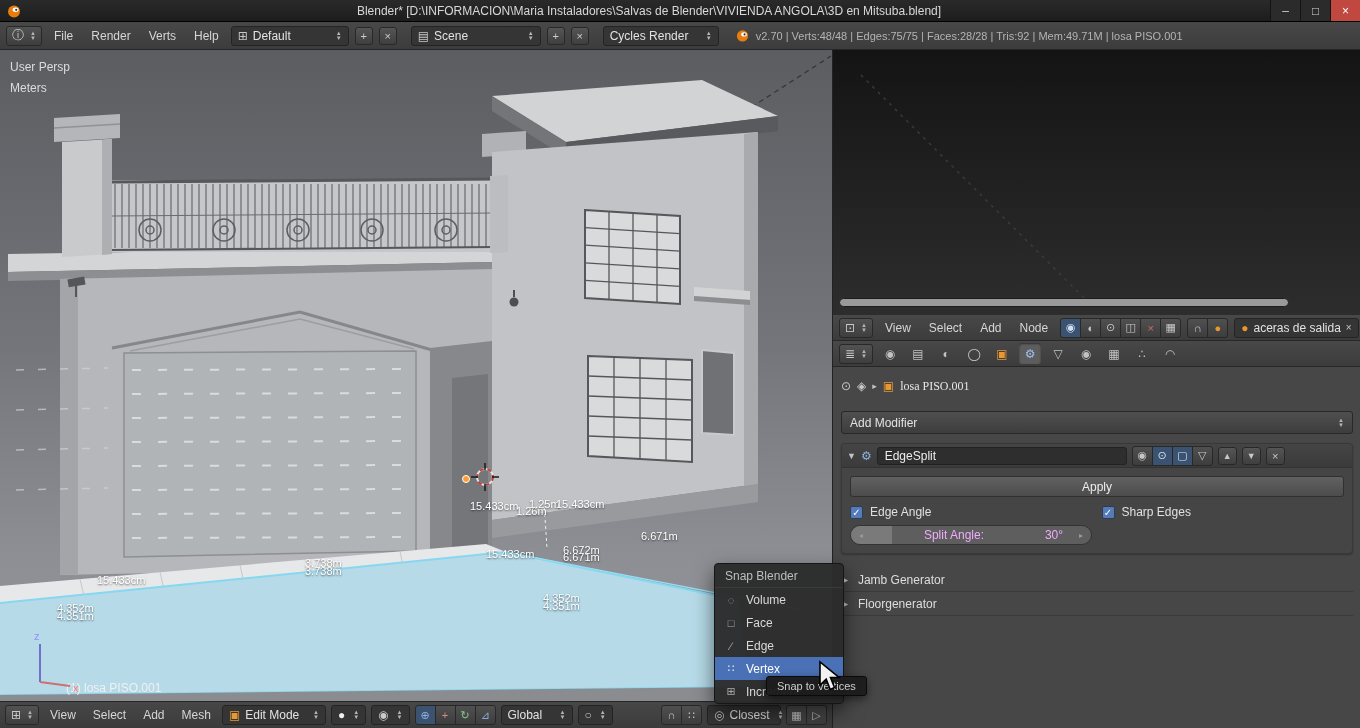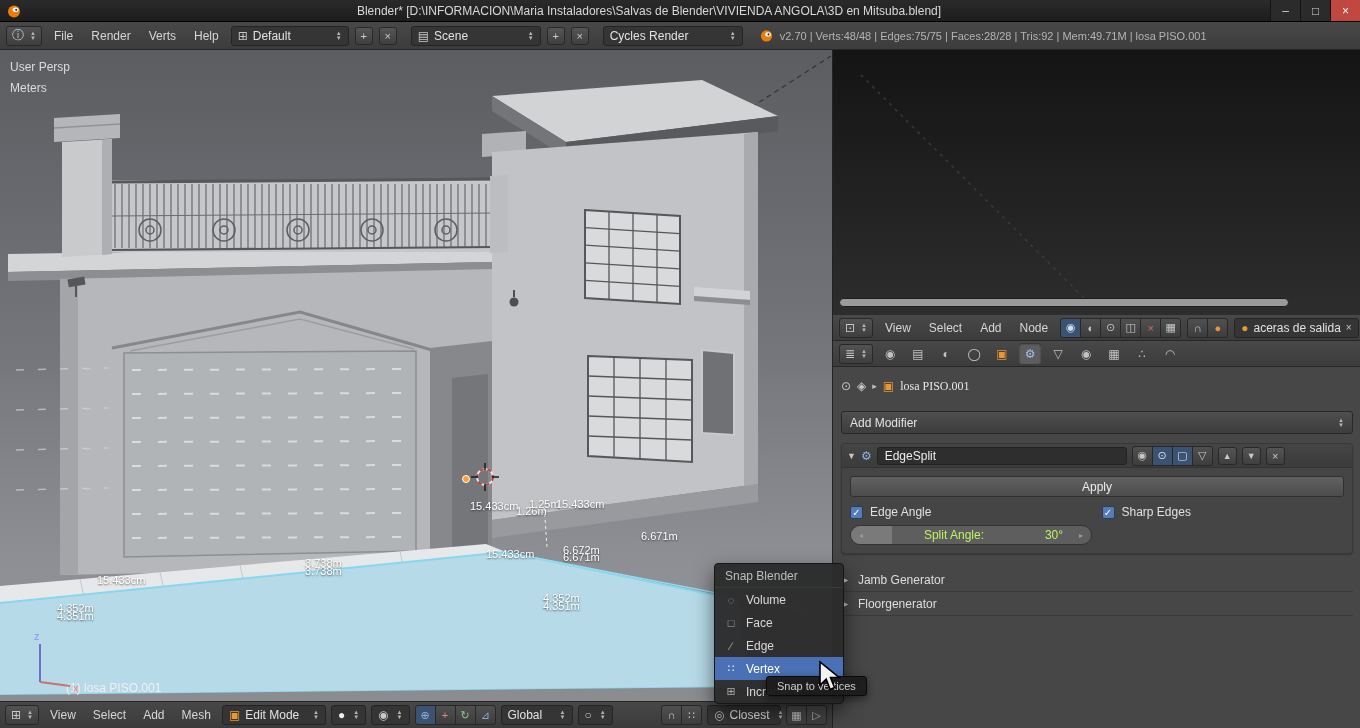--- a/index.html
+++ b/index.html
@@ -90,21 +90,21 @@
   .btn { height:21px; background:linear-gradient(#616161,#4c4c4c); border:1px solid #303030;
          border-radius:3px; display:flex; align-items:center; justify-content:center; color:#ececec; }
   .chk-row { display:grid; grid-template-columns:1fr 1fr; gap:9px; margin-top:8px; }
   .chk-item { display:flex; align-items:center; gap:7px; }
   .chk { width:13px; height:13px; background:#567bb9; border:1px solid #2c3c56; border-radius:2px;
          color:#fff; font-size:10px; line-height:12px; text-align:center; }
   .slider { margin-top:6px; width:calc(50% - 5px); height:20px; background:#5e5e5e;
             border:1px solid #333; border-radius:10px; position:relative; display:flex;
             align-items:center; padding:0 8px; justify-content:space-between; overflow:hidden; }
   .sl-fill { position:absolute; left:0; top:0; bottom:0; width:17%; background:#7a7a7a; }
-  .sl-label,.sl-value { position:relative; z-index:1; color:#bef264;margin-left:45px; }
+  .sl-label,.sl-value { position:relative; z-index:1; color:#f0abfc;margin-left:45px; }
   .sl-arrow { position:relative; z-index:1; font-size:8px; color:#9a9a9a; }
   .panel-row { margin-top:14px; height:24px; display:flex; align-items:center; gap:8px;
                color:#dedede; border-bottom:1px solid rgba(0,0,0,.18); }
   .panel-row + .panel-row { margin-top:0; }
   .tri { font-size:9px; color:#c3c3c3; }
 
   
   .bottombar { position:absolute; left:0; top:701px; width:832px; height:27px;
                background:linear-gradient(#474747,#3b3b3b); border-top:1px solid #262626;
                display:flex; align-items:center; gap:5px; padding:0 5px; }
@@ -168,21 +168,21 @@
   <div class="field" style="width:130px; margin-left:8px;">
     <span class="glyph">▤</span>
     <span style="flex:1">Scene</span>
     <span class="ddcol">
         <span>▲</span>
         <span>▼</span>
       </span>
   </div>
   <div class="mini-btn">+</div>
   <div class="mini-btn">×</div>
-  <div class="field" style="width:140px; margin-left:8px;">
+  <div class="field" style="width:116px; margin-left:8px;">
     <span style="flex:1">Cycles Render</span>
     <span class="ddcol">
         <span>▲</span>
         <span>▼</span>
       </span>
   </div>
   <svg width="15" height="15" viewBox="0 0 16 16" style="margin-left:10px;">
     <circle cx="8" cy="8.5" r="6" fill="#e87d0d"></circle>
       <ellipse cx="9.6" cy="6.8" rx="3" ry="2.2" fill="#fff"></ellipse>
       <circle cx="10.2" cy="6.8" r="1.1" fill="#23364e"></circle>

